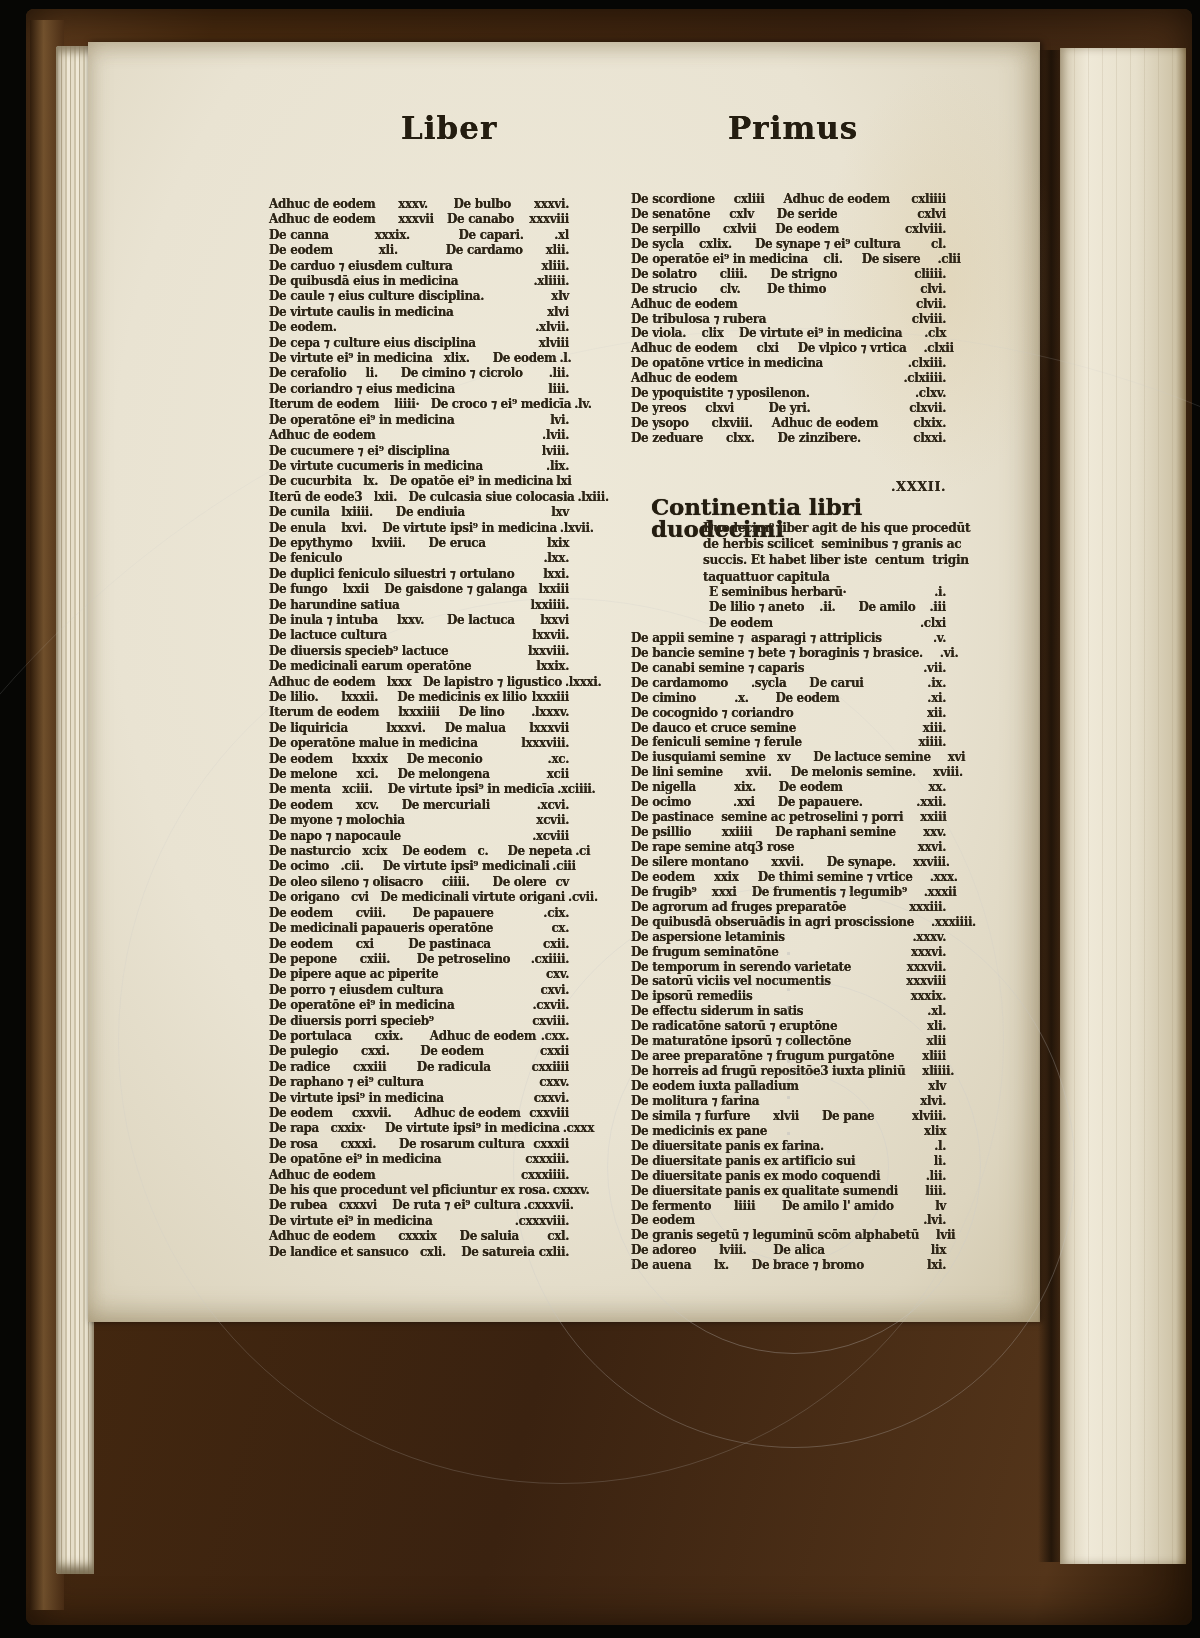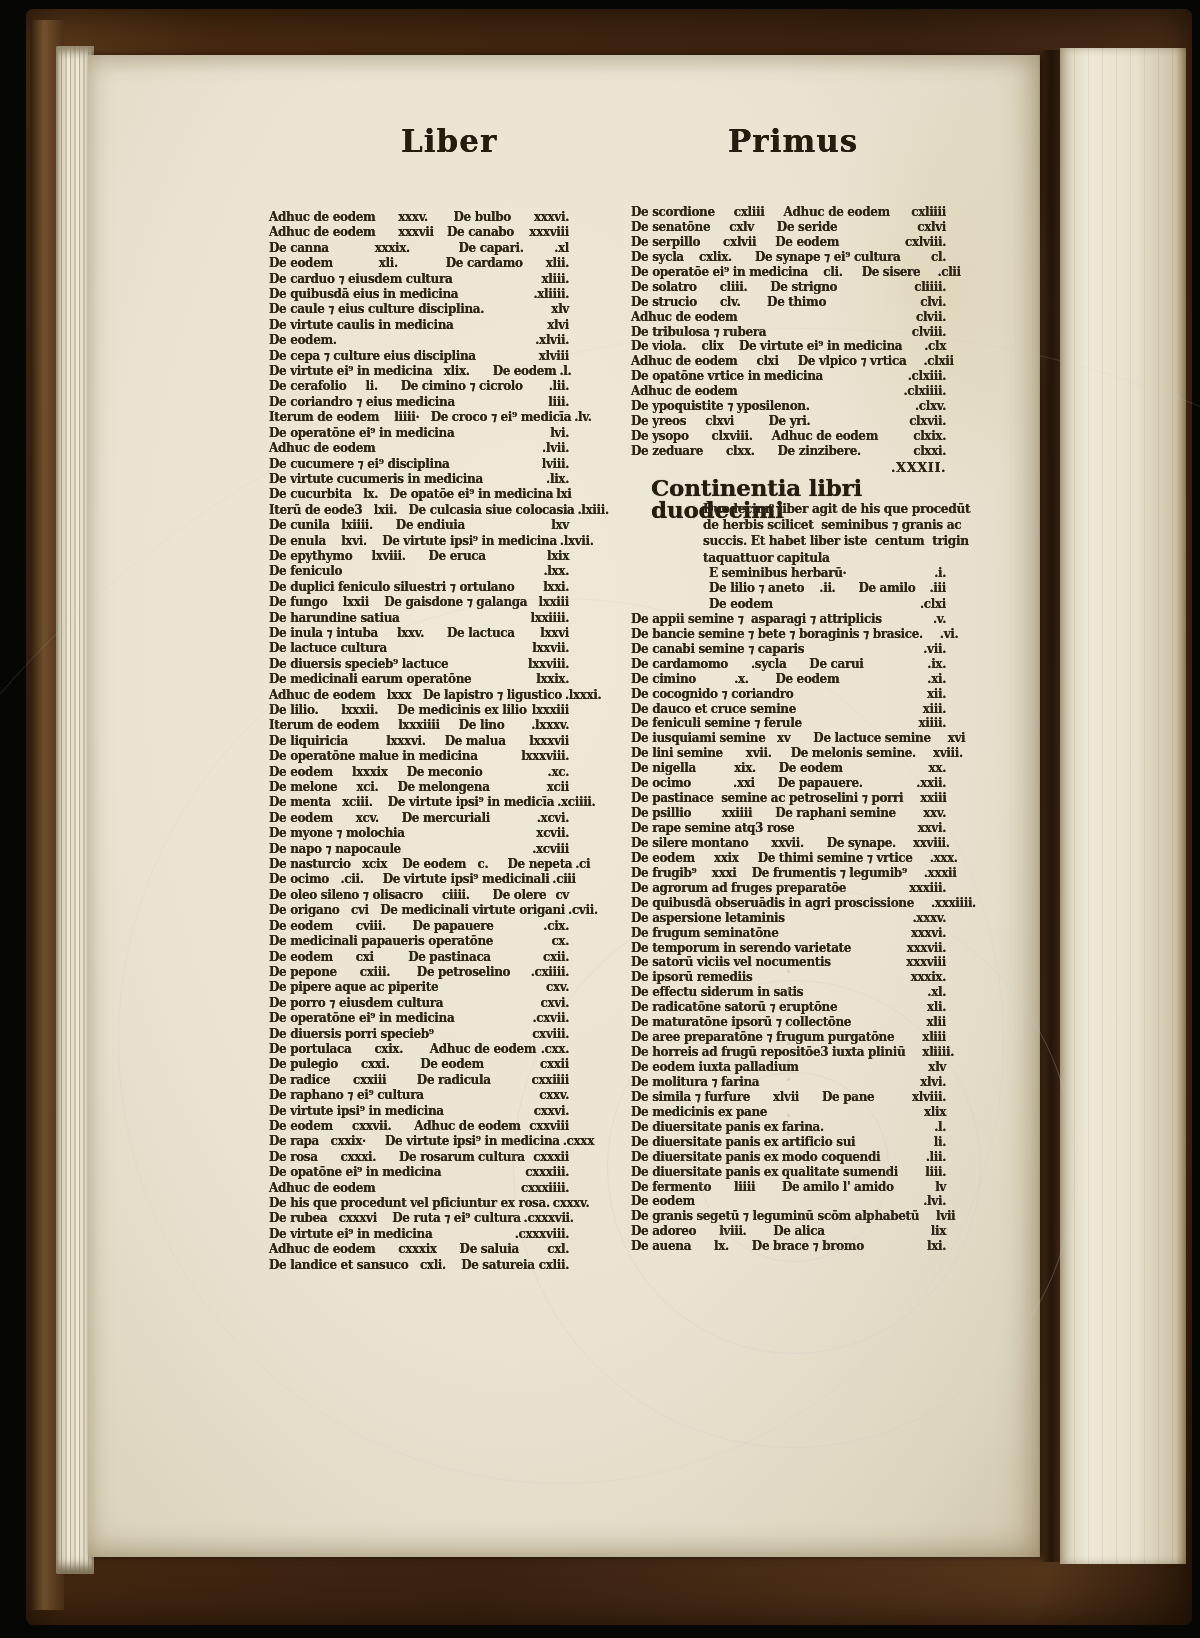--- a/index.html
+++ b/index.html
@@ -9,21 +9,21 @@
   .cover{position:absolute;left:26px;top:9px;width:1166px;height:1616px;border-radius:8px;
          background:linear-gradient(105deg,#5d3b1d 0%,#46290f 12%,#3a2210 55%,#54351a 90%,#2a1808 100%);
          box-shadow:inset 0 0 40px #1a0f05;}
   .spine-highlight{position:absolute;left:30px;top:20px;width:34px;height:1590px;
          background:linear-gradient(90deg,#2c1a0a,#7c5a33 40%,#4a2d15);opacity:.8;}
   
   .page-stack{position:absolute;left:56px;top:46px;width:38px;height:1528px;
          background:repeating-linear-gradient(90deg,#cdc3a9 0 2px,#efe8d6 2px 5px,#b8ad92 5px 6px,#e6dec9 6px 9px);
          border-radius:3px 0 0 3px;box-shadow:inset 0 6px 8px #8d8066, inset 0 -8px 10px #7a6d53;}
   
-  .page{position:absolute;left:88px;top:55px;width:952px;height:1502px;
+  .page{position:absolute;left:88px;top:42px;width:952px;height:1280px;
         background:radial-gradient(ellipse at 45% 38%,#eee9d9 0%,#e9e3d2 55%,#ddd5bf 85%,#cfc5aa 100%);
         box-shadow:inset -14px 0 26px rgba(120,100,60,.25), inset 0 -10px 24px rgba(120,100,60,.28),
                    inset 0 8px 18px rgba(120,100,60,.18), 2px 0 6px rgba(0,0,0,.5);}
   .page .stain{position:absolute;right:-20px;top:30px;width:240px;height:420px;
         background:radial-gradient(closest-side,#d9c69b,rgba(217,198,155,0));opacity:.35;}
   .gutter{position:absolute;left:1038px;top:50px;width:24px;height:1512px;
         background:linear-gradient(90deg,rgba(20,12,4,0),rgba(20,12,4,.75) 55%,rgba(20,12,4,.25));}
   
   .facing{position:absolute;left:1060px;top:48px;width:126px;height:1516px;
         background:linear-gradient(90deg,#d7cdb4 0%,#efe9d8 22%,#e7e0cc 60%,#cdc2a6 92%,#8d7a57 100%);
@@ -35,21 +35,21 @@
   .ink{color:#2d2517;}
   .header-word{position:absolute;font-size:31px;font-weight:700;letter-spacing:1px;color:#241d10;
         text-shadow:0 0 .6px #241d10;}
   .col{position:absolute;font-weight:700;}
   .line{display:flex;justify-content:space-between;height:15.42px;line-height:15.42px;
         font-size:12px;letter-spacing:-0.35px;text-shadow:0 0 .45px rgba(40,30,15,.8);}
   .line .t{white-space:pre;}
   .line .n{white-space:pre;margin-left:3px;}
   .rtop .line,.rlist .line{height:14.95px;line-height:14.95px;gap:14px;}
   .foliomark{text-align:right;font-size:13px;height:18px;line-height:18px;letter-spacing:.5px;
-        text-shadow:0 0 .45px rgba(40,30,15,.8);}
+        text-shadow:0 0 .45px rgba(40,30,15,.8);margin-top:32px;}
   .cheading{font-size:23px;line-height:22px;height:24px;padding-left:20px;letter-spacing:-0.2px;
         color:#241d10;text-shadow:0 0 .7px #241d10;}
   .intro .iline{height:16.2px;line-height:16.2px;font-size:12.2px;padding-left:72px;letter-spacing:-0.35px;
         white-space:pre;text-shadow:0 0 .45px rgba(40,30,15,.8);}
   .rind .t{padding-left:78px;}
 
   
   .wm{position:absolute;border:1.6px solid #c9c9c9;border-radius:50%;pointer-events:none;}
   .wm.r1{left:699px;top:1072px;width:188px;height:188px;opacity:.34;}
   .wm.r2{left:607px;top:980px;width:372px;height:372px;opacity:.30;}

